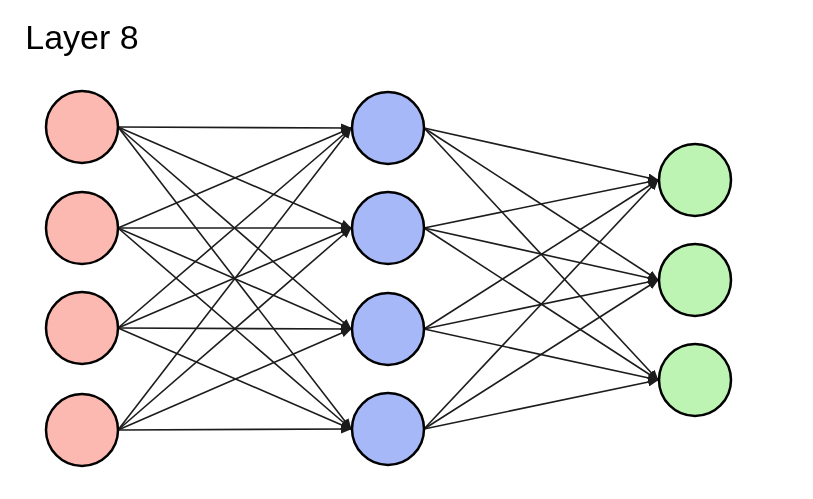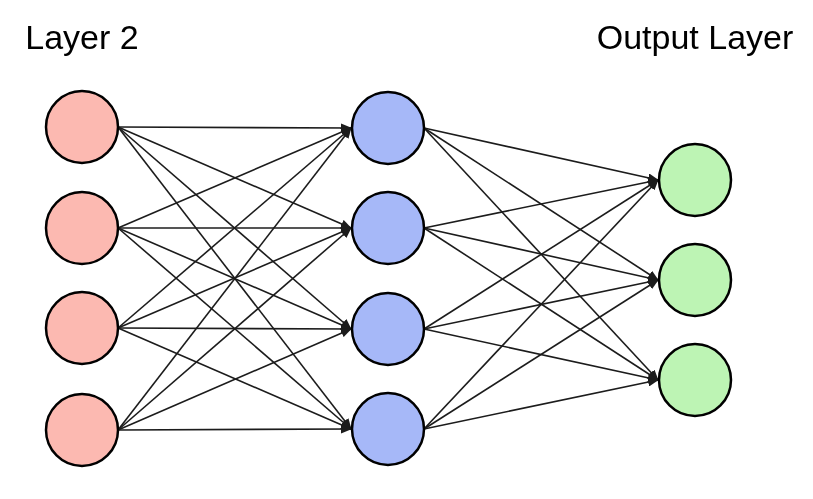--- a/index.html
+++ b/index.html
@@ -83,15 +83,14 @@
         <circle cx="388" cy="228" r="36" fill="#a6b8f8" stroke="#000000" stroke-width="2.5"></circle>
         <circle cx="388" cy="329" r="36" fill="#a6b8f8" stroke="#000000" stroke-width="2.5"></circle>
         <circle cx="388" cy="429" r="36" fill="#a6b8f8" stroke="#000000" stroke-width="2.5"></circle>
       </g>
       <g>
         <circle cx="695" cy="180" r="36" fill="#bdf4b4" stroke="#000000" stroke-width="2.5"></circle>
         <circle cx="695" cy="280" r="36" fill="#bdf4b4" stroke="#000000" stroke-width="2.5"></circle>
         <circle cx="695" cy="380" r="36" fill="#bdf4b4" stroke="#000000" stroke-width="2.5"></circle>
       </g>
     </svg>
-  <div class="layer-label" style="left: 82px;">Layer 2</div>
-  <div class="layer-label" style="left: 695px;">Output Layer</div>
+  <div class="layer-label" style="left: 82px;">Layer 8</div>
 </div>
 
 </body></html>

